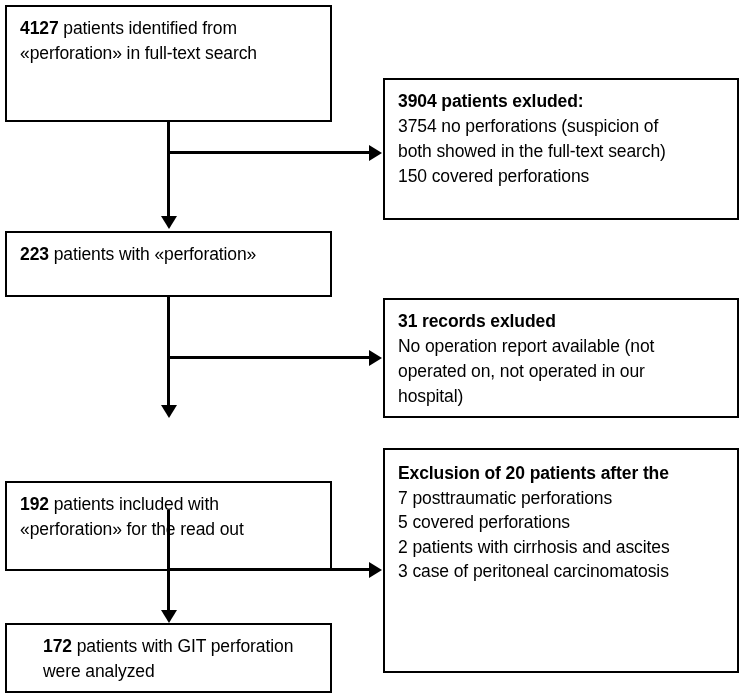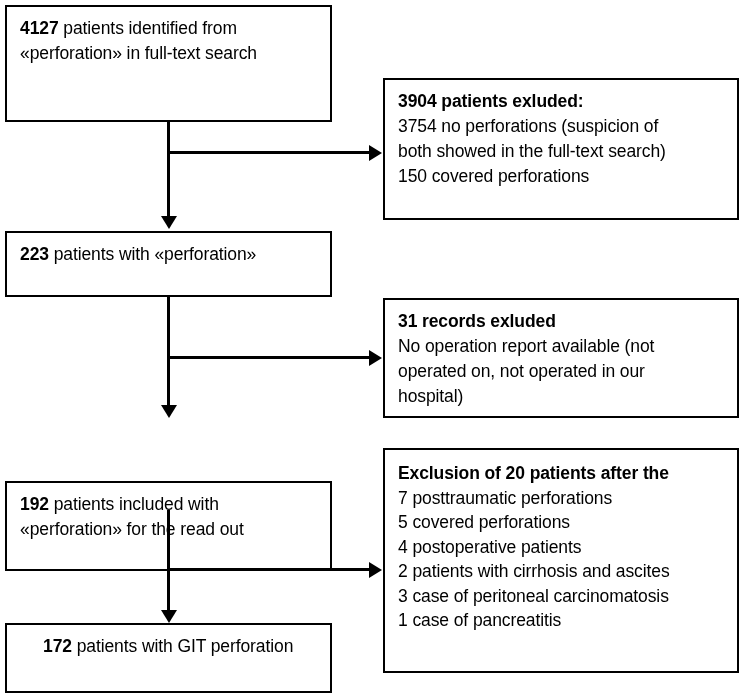--- a/index.html
+++ b/index.html
@@ -108,28 +108,27 @@
 
   <div class="node" id="node-included">
     <span class="line"><b>192</b> patients included with</span>
     <span class="line">«perforation» for the read out</span>
   </div>
 
   <div class="node" id="node-excl20">
     <span class="line hdr">Exclusion of 20 patients after the</span>
     <span class="line">7 posttraumatic perforations</span>
     <span class="line">5 covered perforations</span>
-    <span class="line">4 postoperative patients</span>
     <span class="line">2 patients with cirrhosis and ascites</span>
     <span class="line">3 case of peritoneal carcinomatosis</span>
-    <span class="line">1 case of pancreatitis</span>
   </div>
 
   <div class="node" id="node-analyzed">
     <span class="line"><b>172</b> patients with GIT perforation</span>
+    <span class="line">were analyzed</span>
   </div>
 
   <div class="vline" style="left:167px; top:122px; height:96px;"></div>
   <div class="arrow-down" style="left:160.5px; top:216px;"></div>
   <div class="hline" style="left:167px; top:151px; width:203px;"></div>
   <div class="arrow-right" style="left:369px; top:144.5px;"></div>
 
   <div class="vline" style="left:167px; top:297px; height:110px;"></div>
   <div class="arrow-down" style="left:160.5px; top:405px;"></div>
   <div class="hline" style="left:167px; top:356px; width:203px;"></div>

